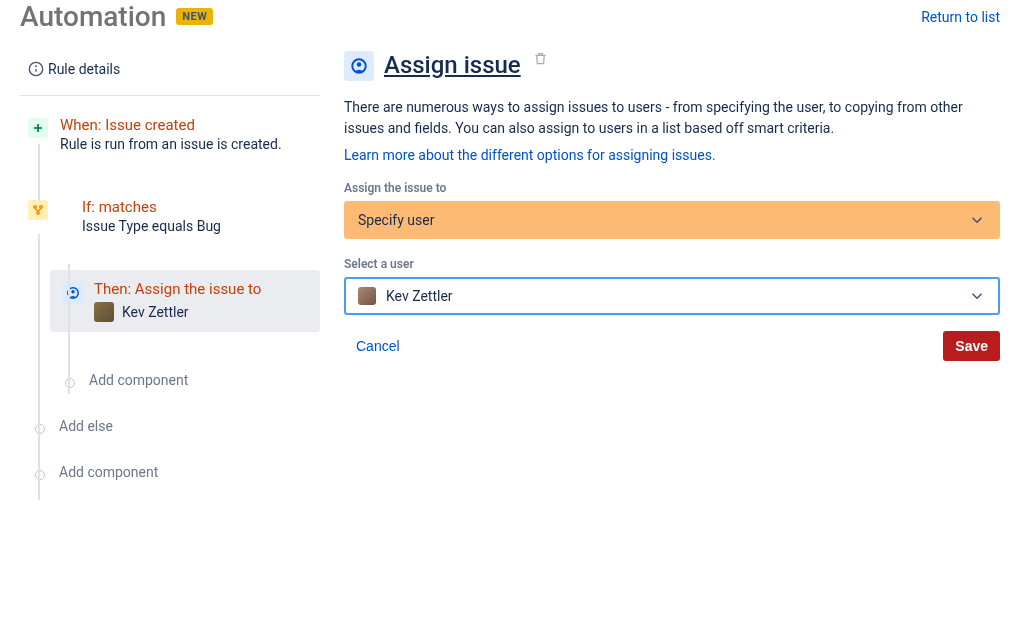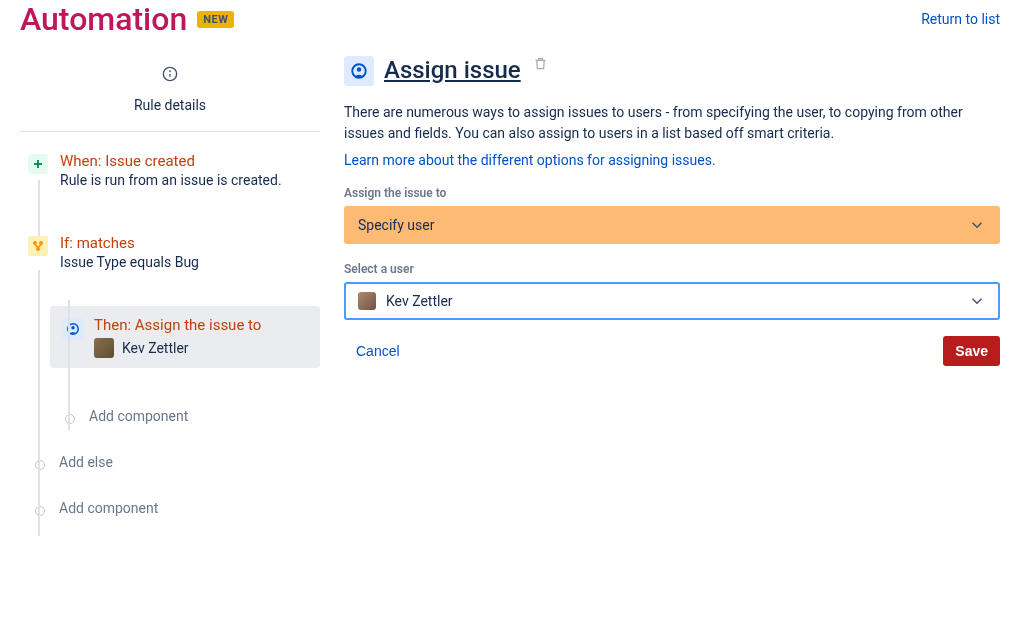--- a/index.html
+++ b/index.html
@@ -22,23 +22,23 @@
     justify-content: space-between;
     align-items: center;
     padding-top: 0px;
   }
   .title-wrap {
     display: flex;
     align-items: center;
     gap: 10px;
   }
   .title {
-    font-size: 32px;
+    font-size: 28px;
     font-weight: 500;
-    color: #be185d;
+    color: #737373;
   }
   .badge-new {
     background: #eab308;
     color: #42526E;
     font-size: 11px;
     font-weight: 700;
     padding: 2px 6px;
     border-radius: 3px;
     letter-spacing: 0.5px;
   }
@@ -51,27 +51,26 @@
     display: flex;
     margin-top: 18px;
   }
   .sidebar {
     width: 300px;
     flex-shrink: 0;
   }
   .rule-details {
     display: flex;
     align-items: center;
-    gap: 15px;
+    gap: 4px;
     padding: 10px 8px 18px 8px;
     font-size: 14px;
     color: #172B4D;
     cursor: pointer;
     border-bottom: 1px solid #DFE1E6;
-    flex-direction: column;
   }
   .node {
     display: flex;
     padding: 12px 0 0 0;
     position: relative;
   }
   .node-icon-col {
     width: 30px;
     flex-shrink: 0;
     display: flex;
@@ -283,21 +282,21 @@
                 </svg>
             </div>
           </div>
           <div class="node-body">
             <div class="node-title">When: Issue created</div>
             <div class="node-sub">Rule is run from an issue is created.</div>
           </div>
         </div>
 
         <div class="connector" style="left:18px; top:130px; height:350px;"></div>
-        <div class="node" style="margin-top:28px;">
+        <div class="node" style="margin-top:28px;gap:22px;">
           <div class="node-icon-col">
             <div class="icon-box icon-yellow">
               <svg width="12" height="12" viewBox="0 0 12 12" fill="none" stroke="#FF8B00" stroke-width="1.5">
                   <circle cx="3" cy="3" r="1.2"></circle>
                   <circle cx="9" cy="3" r="1.2"></circle>
                   <circle cx="6" cy="9" r="1.2"></circle>
                   <path d="M3 4.5 L6 7.5 M9 4.5 L6 7.5"></path>
                 </svg>
             </div>
           </div>

